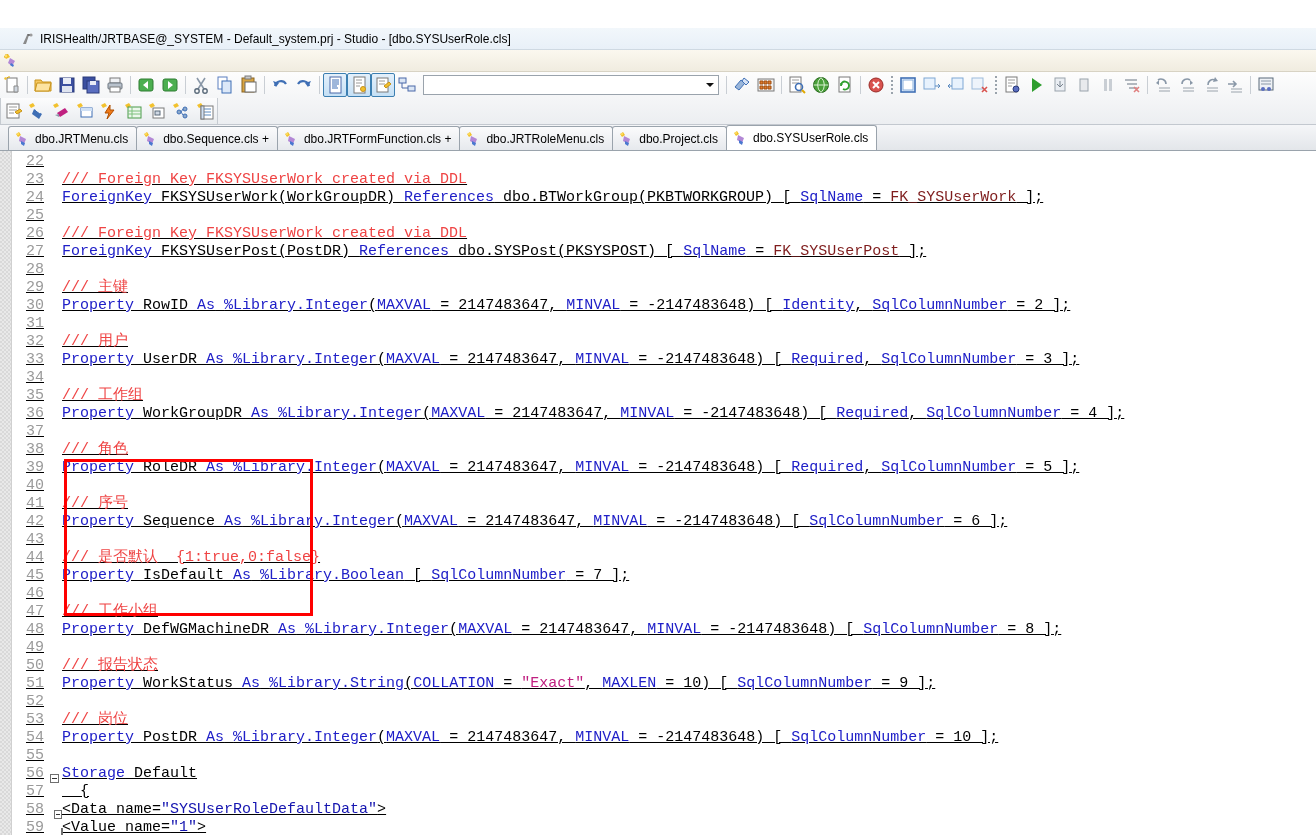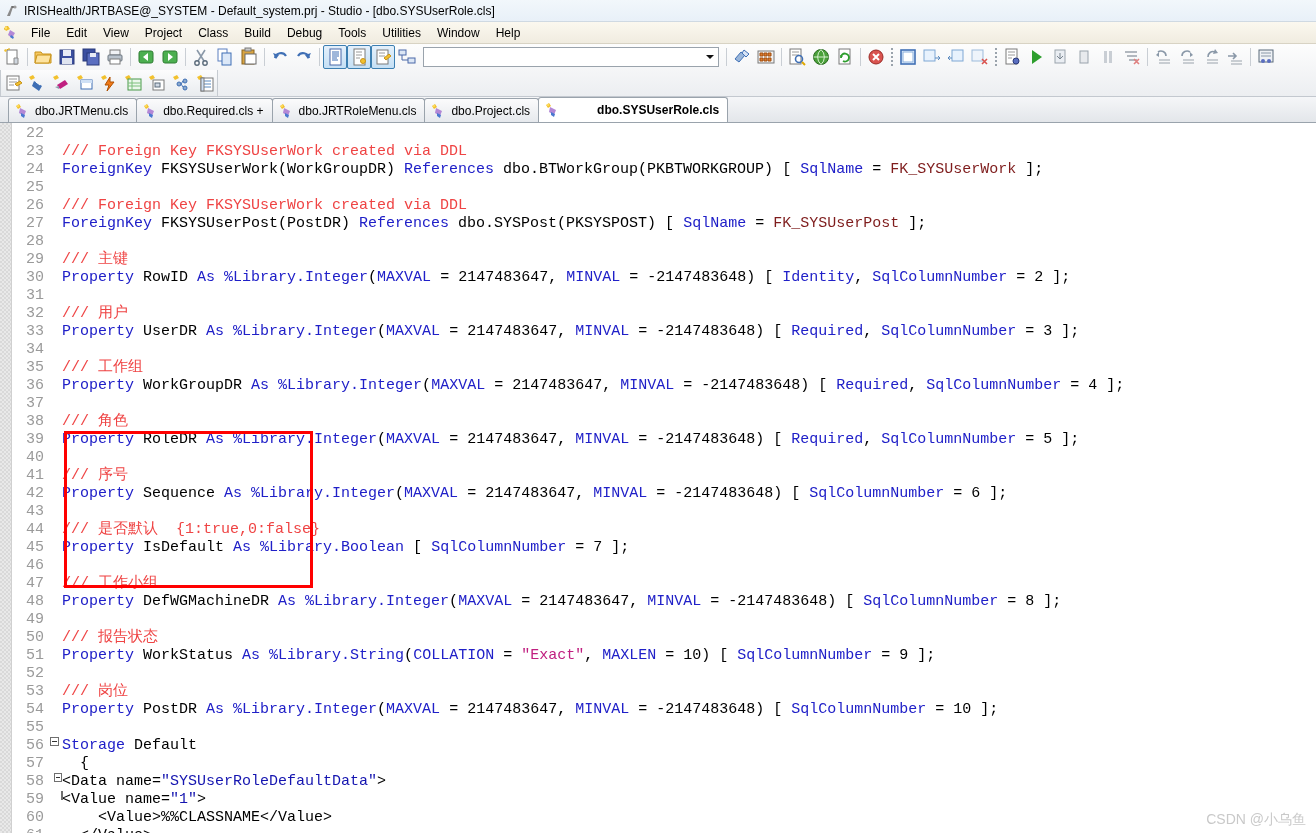--- a/index.html
+++ b/index.html
@@ -10,23 +10,24 @@
     background: #ffffff;
     font-family: "Liberation Sans", sans-serif;
   }
 
   
   #titlebar {
     height: 22px;
     background: linear-gradient(#f2f7fb, #e8f0f8);
     border-bottom: 1px solid #cfd9e2;
     display: flex; align-items: center;
-    padding-left: 4px;
+    padding-left: 20px;
     font-size: 12px;
     color: #000;
+    margin-top: 28px;
   }
   #titlebar .app-icon { width: 16px; height: 16px; margin-right: 4px; position: relative; flex: 0 0 16px; }
   #titlebar .app-icon svg { display:block; }
   #titlebar .title-text { white-space: nowrap; }
 
   
   #menubar {
     height: 22px;
     background: linear-gradient(#fbf8ef, #f0ece0);
     border-bottom: 1px solid #d8d3c4;
@@ -122,24 +123,23 @@
     border: 1px solid #9aa3ac;
     border-bottom: none;
     border-radius: 3px 3px 0 0;
     margin-right: -1px;
     color: #000;
     white-space: nowrap;
     position: relative;
   }
   .tab.active {
     background: #ffffff;
-    font-weight: bold;
+    font-weight: normal;
     z-index: 5;
     height: 25px;
-    gap: 32px;
   }
   .tab .tab-icon { width: 16px; height: 16px; margin-right: 4px; flex: 0 0 16px; }
 
   
   #editor-wrap {
     position: relative;
     height: 710px;
     background: #ffffff;
     overflow: hidden;
   }
@@ -160,21 +160,22 @@
     left: 0; top: 0; right: 0; bottom: 0;
     font-family: "Liberation Mono", "DejaVu Sans Mono", monospace;
     font-size: 15px;
     line-height: 18px;
     white-space: pre;
     padding-top: 2px;
   }
   .ln {
     display: flex;
     height: 18px;
-    align-items: flex-start;
+    align-items: flex-end;
+    text-decoration: underline;
   }
   .lnum {
     width: 46px;
     flex: 0 0 46px;
     text-align: right;
     color: #9a9a9a;
     padding-right: 2px;
     font-family: "Liberation Mono", "DejaVu Sans Mono", monospace;
     font-size: 15px;
     -webkit-user-select: none; user-select: none;
@@ -244,33 +245,20 @@
 <div id="menubar">
   <span class="menu-icon">
     <svg width="18" height="18" viewBox="0 0 18 18">
       <path d="M2 4 L6 2 L8 5 L4 7 Z" fill="#f2c12e"></path>
       <path d="M3 3 l1 0 M2 5 l1 0 M5 2 l0 1" stroke="#e0a800" stroke-width="1"></path>
       <path d="M8 6 L13 9 L10 14 L6 11 Z" fill="#b388d6"></path>
       <path d="M9 11 L12 13 L11 15 L8 13 Z" fill="#4a78d0"></path>
       <circle cx="4" cy="4" r="1.2" fill="#ffe066"></circle>
     </svg>
   </span>
-  <div id="menu-items" style="display: flex;">
-      <div class="menu-item">File</div>
-      <div class="menu-item">Edit</div>
-      <div class="menu-item">View</div>
-      <div class="menu-item">Project</div>
-      <div class="menu-item">Class</div>
-      <div class="menu-item">Build</div>
-      <div class="menu-item">Debug</div>
-      <div class="menu-item">Tools</div>
-      <div class="menu-item">Utilities</div>
-      <div class="menu-item">Window</div>
-      <div class="menu-item">Help</div>
-    </div>
 </div>
 
 <div id="toolbar-area">
   <div class="toolbar-row" id="toolbar-row-1">
       <div class="tb-btn">
         <svg width="20" height="20" viewBox="0 0 20 20">
           <rect x="5" y="3" width="10" height="14" fill="#fff" stroke="#7a7a7a"></rect>
           <path d="M5 3 L6 2 L8 2" stroke="#e0a800" fill="none"></path>
           <path d="M2 3 l2 -1 l1 2 l-2 1z" fill="#f2c12e"></path>
           <path d="M12 11 h4 v6 h-4z" fill="#cfd6de" stroke="#8a8a8a"></path>
@@ -606,21 +594,30 @@
         </svg></span>
       <span>dbo.JRTMenu.cls</span>
     </div>
     <div class="tab">
       <span class="tab-icon"><svg width="16" height="16" viewBox="0 0 16 16">
           <path d="M1 3 L4 1 L6 4 L3 6z" fill="#f2c12e"></path>
           <path d="M5 5 L11 8 L9 13 L4 10z" fill="#b388d6"></path>
           <path d="M6 10 L10 12 L9 15 L6 13z" fill="#4a78d0"></path>
           <circle cx="3" cy="3" r="1" fill="#ffe066"></circle>
         </svg></span>
-      <span>dbo.Required.cls +</span>
+      <span>dbo.Sequence.cls +</span>
+    </div>
+    <div class="tab">
+      <span class="tab-icon"><svg width="16" height="16" viewBox="0 0 16 16">
+          <path d="M1 3 L4 1 L6 4 L3 6z" fill="#f2c12e"></path>
+          <path d="M5 5 L11 8 L9 13 L4 10z" fill="#b388d6"></path>
+          <path d="M6 10 L10 12 L9 15 L6 13z" fill="#4a78d0"></path>
+          <circle cx="3" cy="3" r="1" fill="#ffe066"></circle>
+        </svg></span>
+      <span>dbo.JRTFormFunction.cls +</span>
     </div>
     <div class="tab">
       <span class="tab-icon"><svg width="16" height="16" viewBox="0 0 16 16">
           <path d="M1 3 L4 1 L6 4 L3 6z" fill="#f2c12e"></path>
           <path d="M5 5 L11 8 L9 13 L4 10z" fill="#b388d6"></path>
           <path d="M6 10 L10 12 L9 15 L6 13z" fill="#4a78d0"></path>
           <circle cx="3" cy="3" r="1" fill="#ffe066"></circle>
         </svg></span>
       <span>dbo.JRTRoleMenu.cls</span>
     </div>

